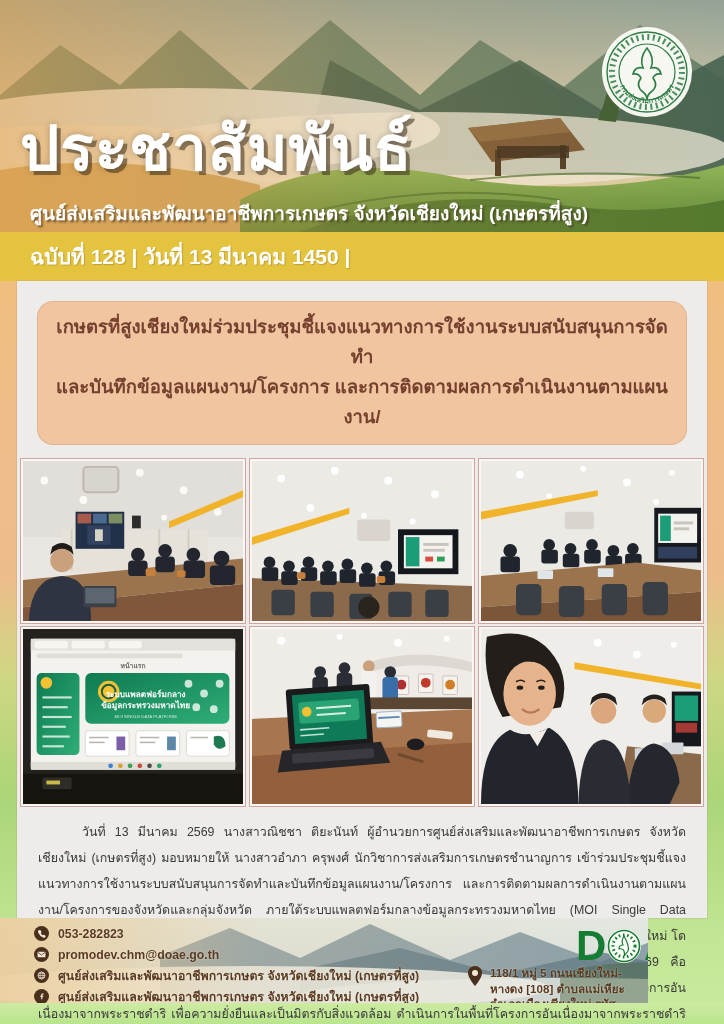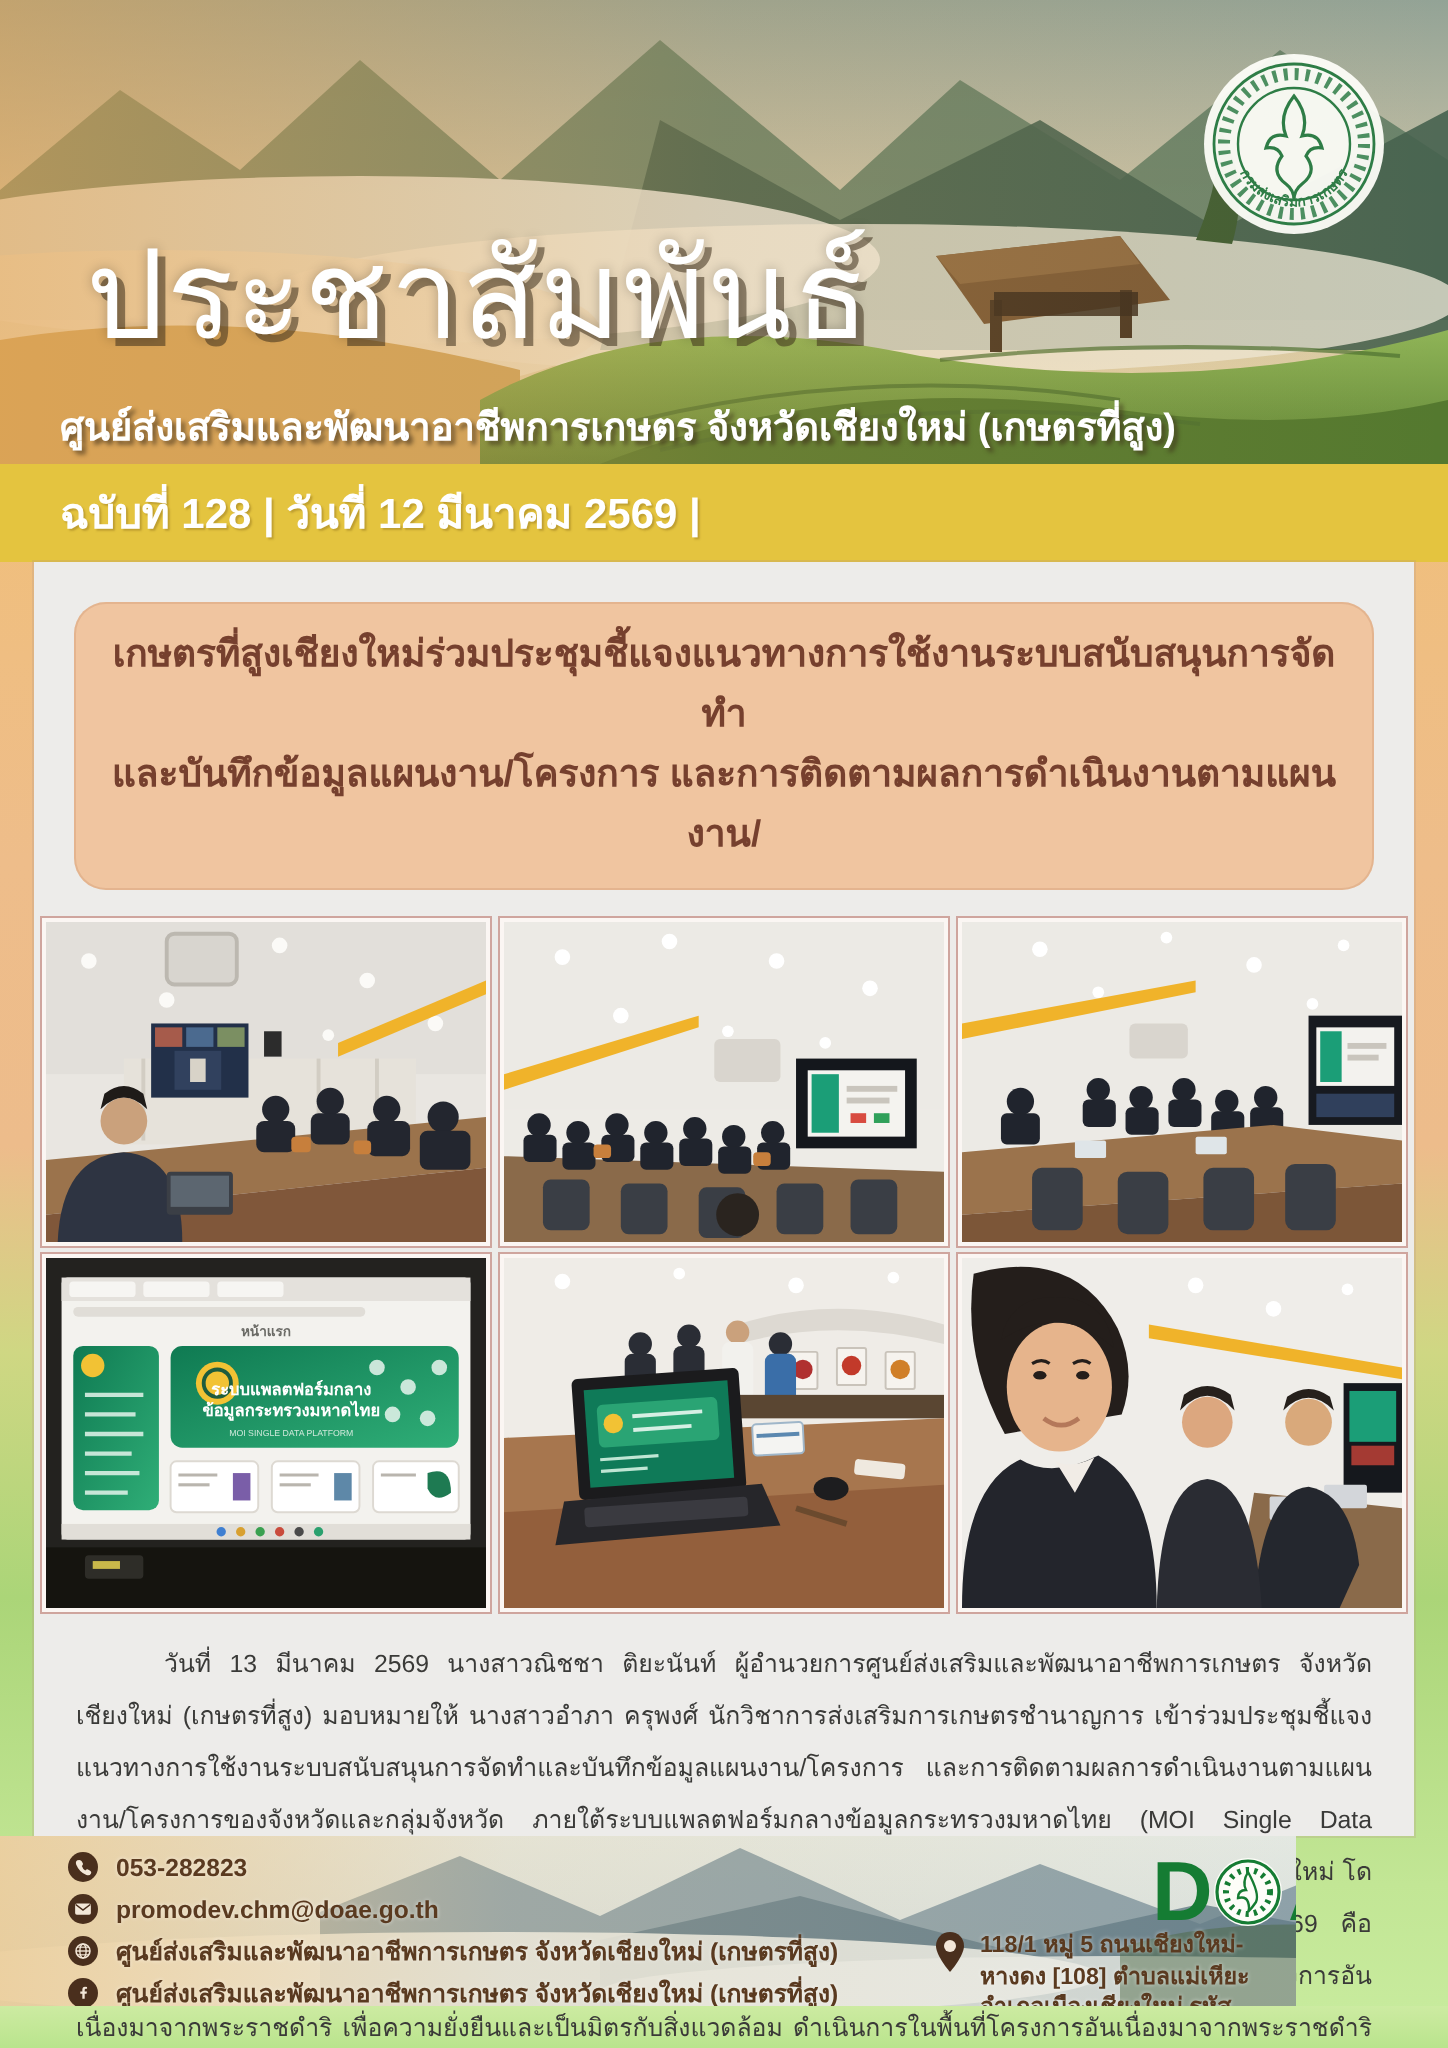--- a/index.html
+++ b/index.html
@@ -6,21 +6,21 @@
   *{box-sizing:border-box;}
   .page{
     position:relative;width:724px;height:1024px;margin:0 auto;overflow:hidden;
     font-family:"Liberation Sans","DejaVu Sans",sans-serif;
     background:linear-gradient(180deg,#f2c54c 0%,#f1c257 10%,#f0bf7a 22%,#eebd8a 42%,#edbc8b 56%,#cfd783 66%,#abd578 78%,#c2e695 92%,#c9ec9f 100%);
   }
   
   .header{position:relative;width:724px;height:232px;overflow:hidden;}
   .header svg.scene{position:absolute;inset:0;display:block;}
   .header-title{
-    position:absolute;left:43px;top:118px;color:#fff;font-weight:400;font-size:62px;line-height:1;
+    position:absolute;left:20px;top:118px;color:#fff;font-weight:700;font-size:62px;line-height:1;
     letter-spacing:1px;text-shadow:4px 4px 0 rgba(62,48,28,.55),0 0 6px rgba(0,0,0,.25);
   }
   .header-subtitle{
     position:absolute;left:30px;top:198px;color:#fff;font-weight:700;font-size:19px;
     text-shadow:2px 2px 2px rgba(60,45,25,.6);
   }
   .seal{position:absolute;left:601px;top:26px;width:92px;height:92px;}
   
   .issue-bar{
     width:724px;height:49px;background:#e4c43f;display:flex;align-items:center;
@@ -119,21 +119,21 @@
       <circle cx="46" cy="46" r="28" fill="none" stroke="#2e7d46" stroke-width="1.2"></circle>
       <path d="M46,22 q-8,10 -4,20 q-8,-2 -10,6 q6,-1 8,4 q-6,8 2,14 q4,3 4,8 q0,-5 4,-8 q8,-6 2,-14 q2,-5 8,-4 q-2,-8 -10,-6 q4,-10 -4,-20 Z" fill="none" stroke="#2e7d46" stroke-width="1.6"></path>
       <path id="sealArc" d="M 18,58 A 30,30 0 0 0 74,58" fill="none"></path>
       <text font-size="7" fill="#2e7d46" font-weight="700">
         <textPath href="#sealArc" startOffset="50%" text-anchor="middle">กรมส่งเสริมการเกษตร</textPath>
       </text>
     </svg>
   </div>
 
   <div class="issue-bar">
-    <span>ฉบับที่ 128 | วันที่ 12 มีนาคม 2569 |</span>
+    <span>ฉบับที่ 128 | วันที่ 13 มีนาคม 1450 |</span>
   </div>
 
   <div class="body-frame">
     <div class="content">
 
       <div class="headline-card">
         <div>เกษตรที่สูงเชียงใหม่ร่วมประชุมชี้แจงแนวทางการใช้งานระบบสนับสนุนการจัดทำ</div>
         <div>และบันทึกข้อมูลแผนงาน/โครงการ และการติดตามผลการดำเนินงานตามแผนงาน/</div>
       </div>
 

